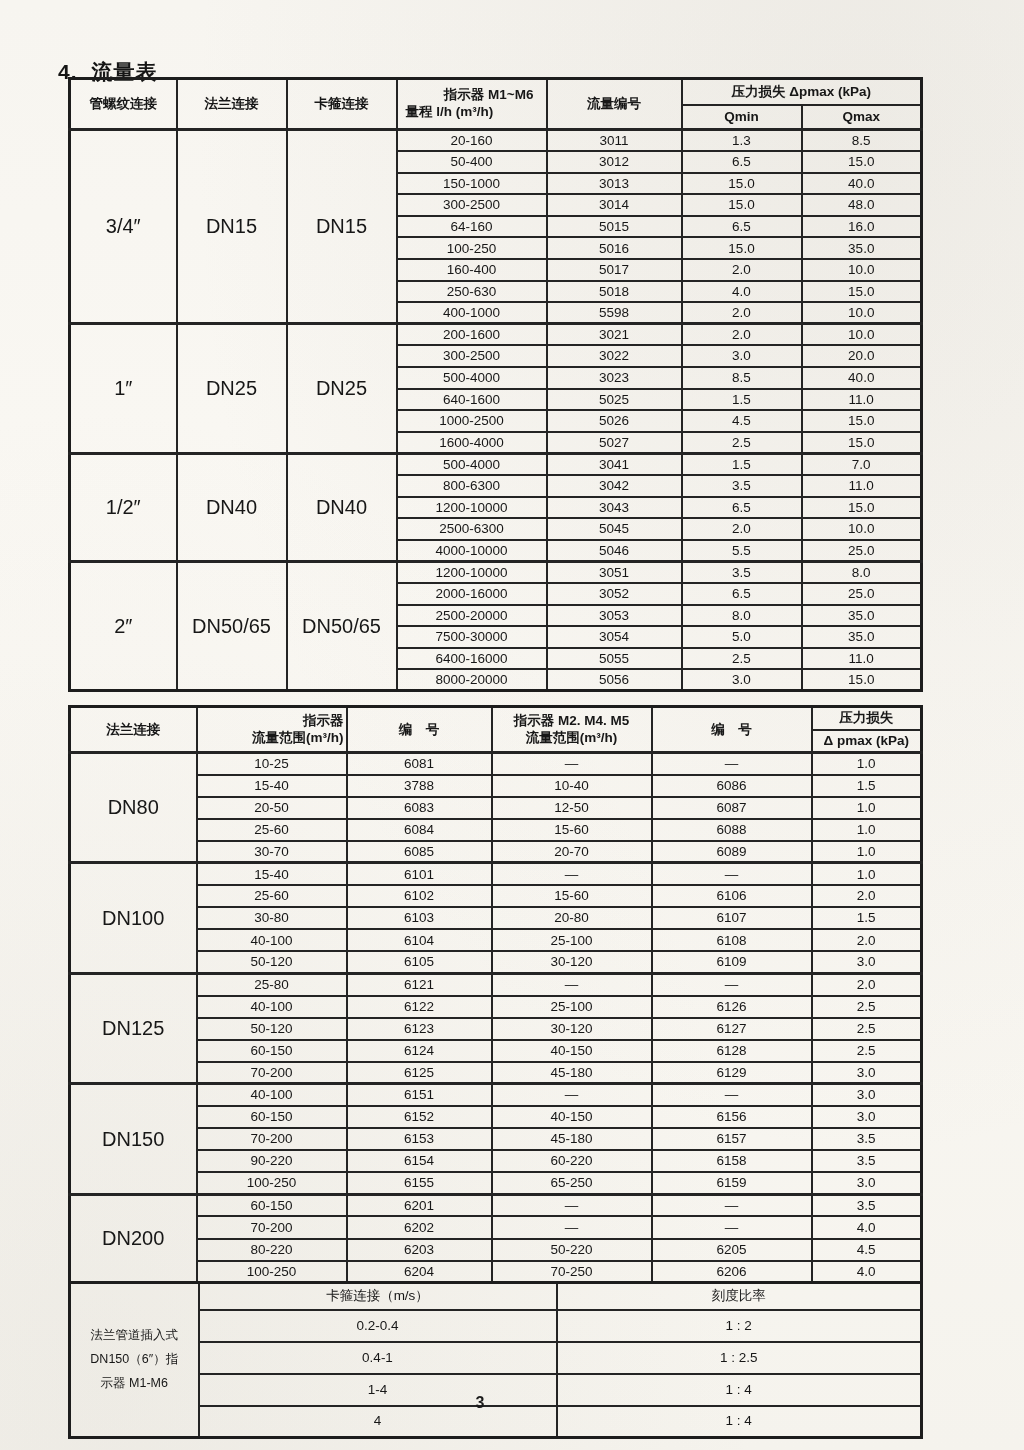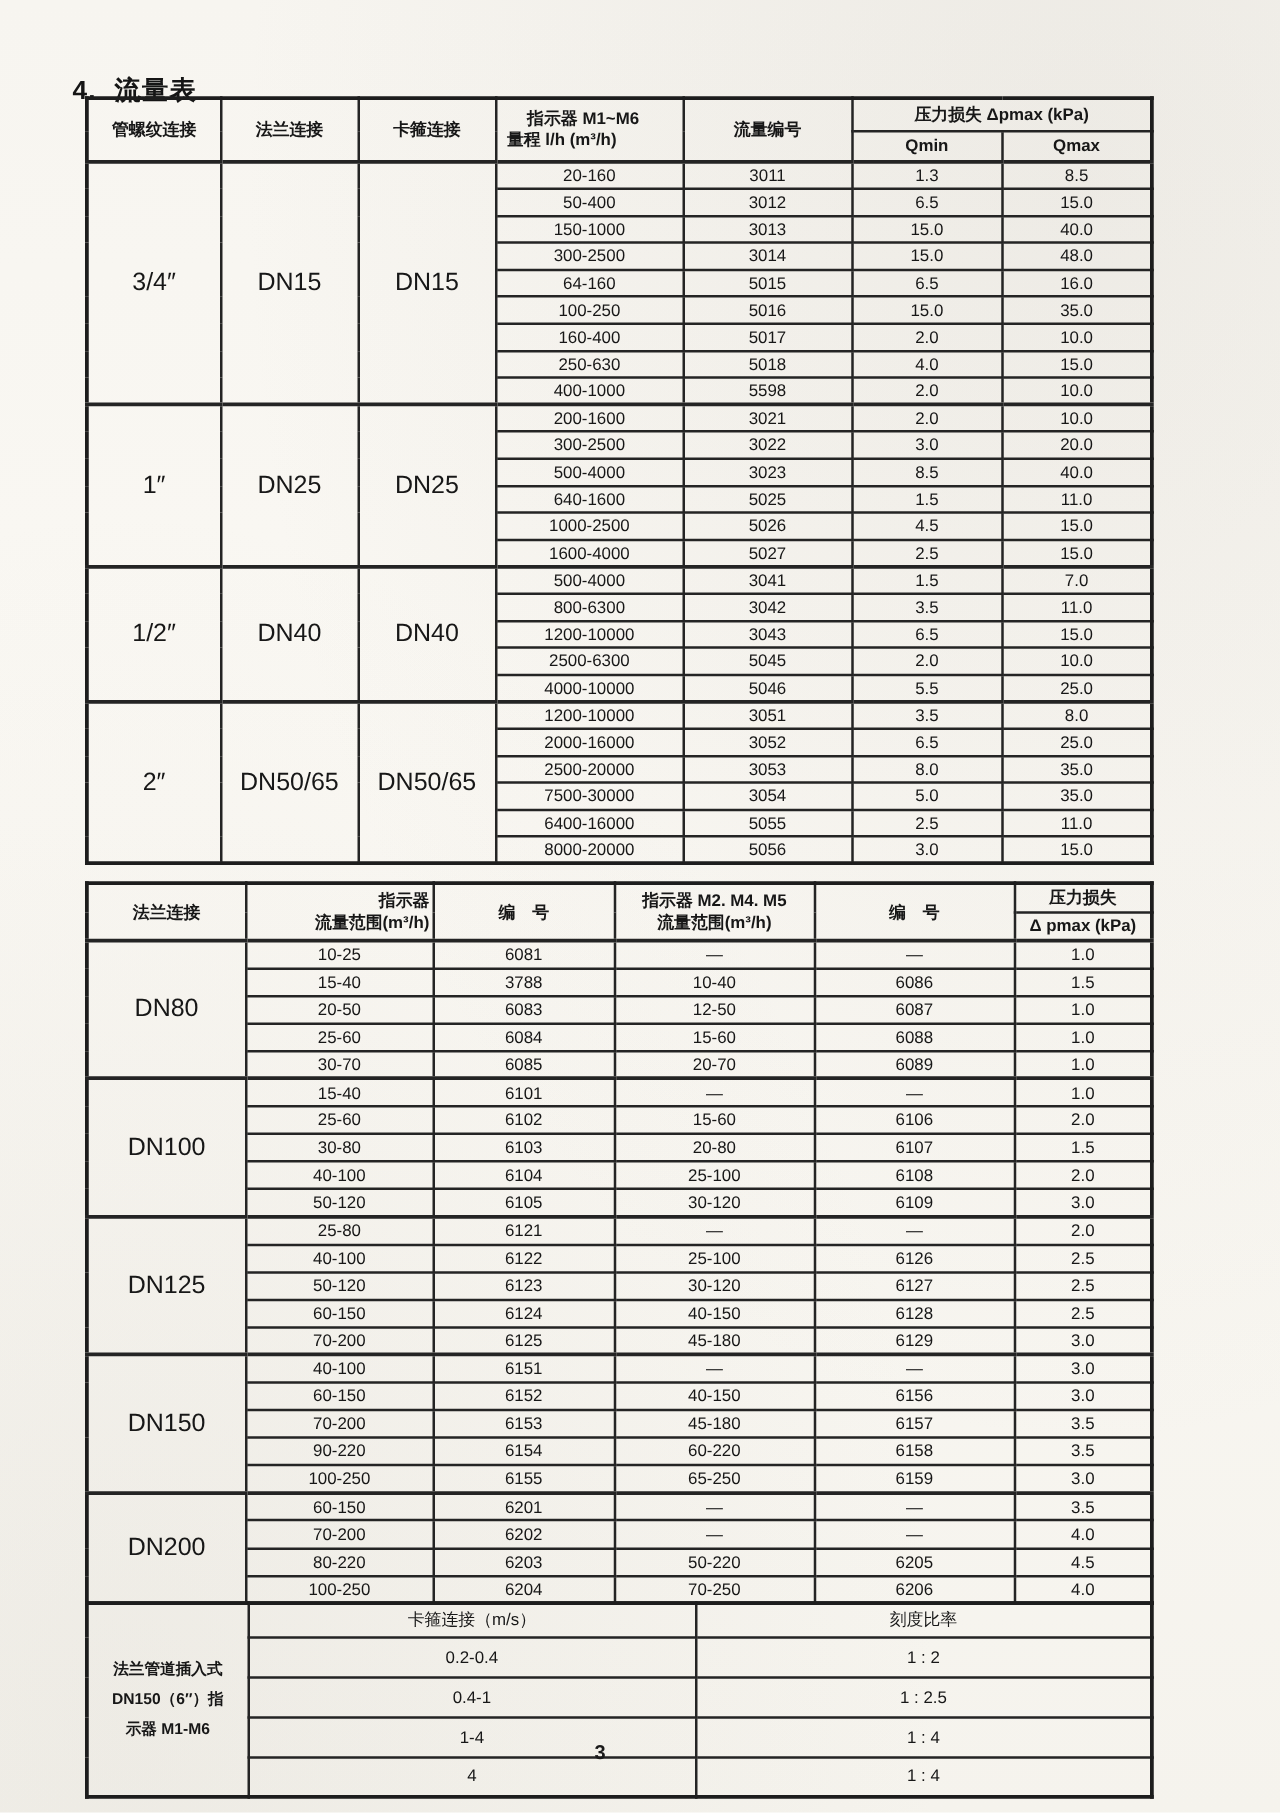--- a/index.html
+++ b/index.html
@@ -43,33 +43,33 @@
   }
   thead th{ font-weight:bold; }
   tr.group-start td{ border-top-width:3px; }
   .span-cell{ font-size:20px; }
   .two-line div{ line-height:1.25; }
   
   #table1{ left:68px; top:77px; width:852px;padding-left:48px; }
   #table1 thead tr.h1{ height:26px; }
   #table1 thead tr.h2{ height:25px; }
   #table1 tbody tr{ height:21.6px; }
-  #table1 .range-head div:first-child{ padding-right:10px; }
+  #table1 .range-head div:first-child{ text-align:right; padding-right:10px; }
   #table1 .range-head div:last-child{ text-align:left; padding-left:6px; }
   
   #table2{ left:68px; top:705px; width:852px; }
   #table2 thead tr{ height:23px; }
   #table2 tbody tr{ height:22.1px; }
   #table2 .left-two div{ text-align:right; padding-left:12px; }
   
   #table3{ left:68px; top:1281px; width:852px; }
   #table3 tr{ height:32px; }
   #table3 tr.t3-head{ height:27px; }
   #table3 .label-cell{
-    font-size:12.5px; font-weight:bold; line-height:1.9;
+    font-size:12.5px; font-weight:normal; line-height:1.9;
     white-space:normal;
   }
   .page-number{
     position:absolute; left:0; top:1394px; width:960px;
     text-align:center; font-size:16px; font-weight:bold; color:#1a1a1a;
   }
 </style>
 </head>
 <body>
 

